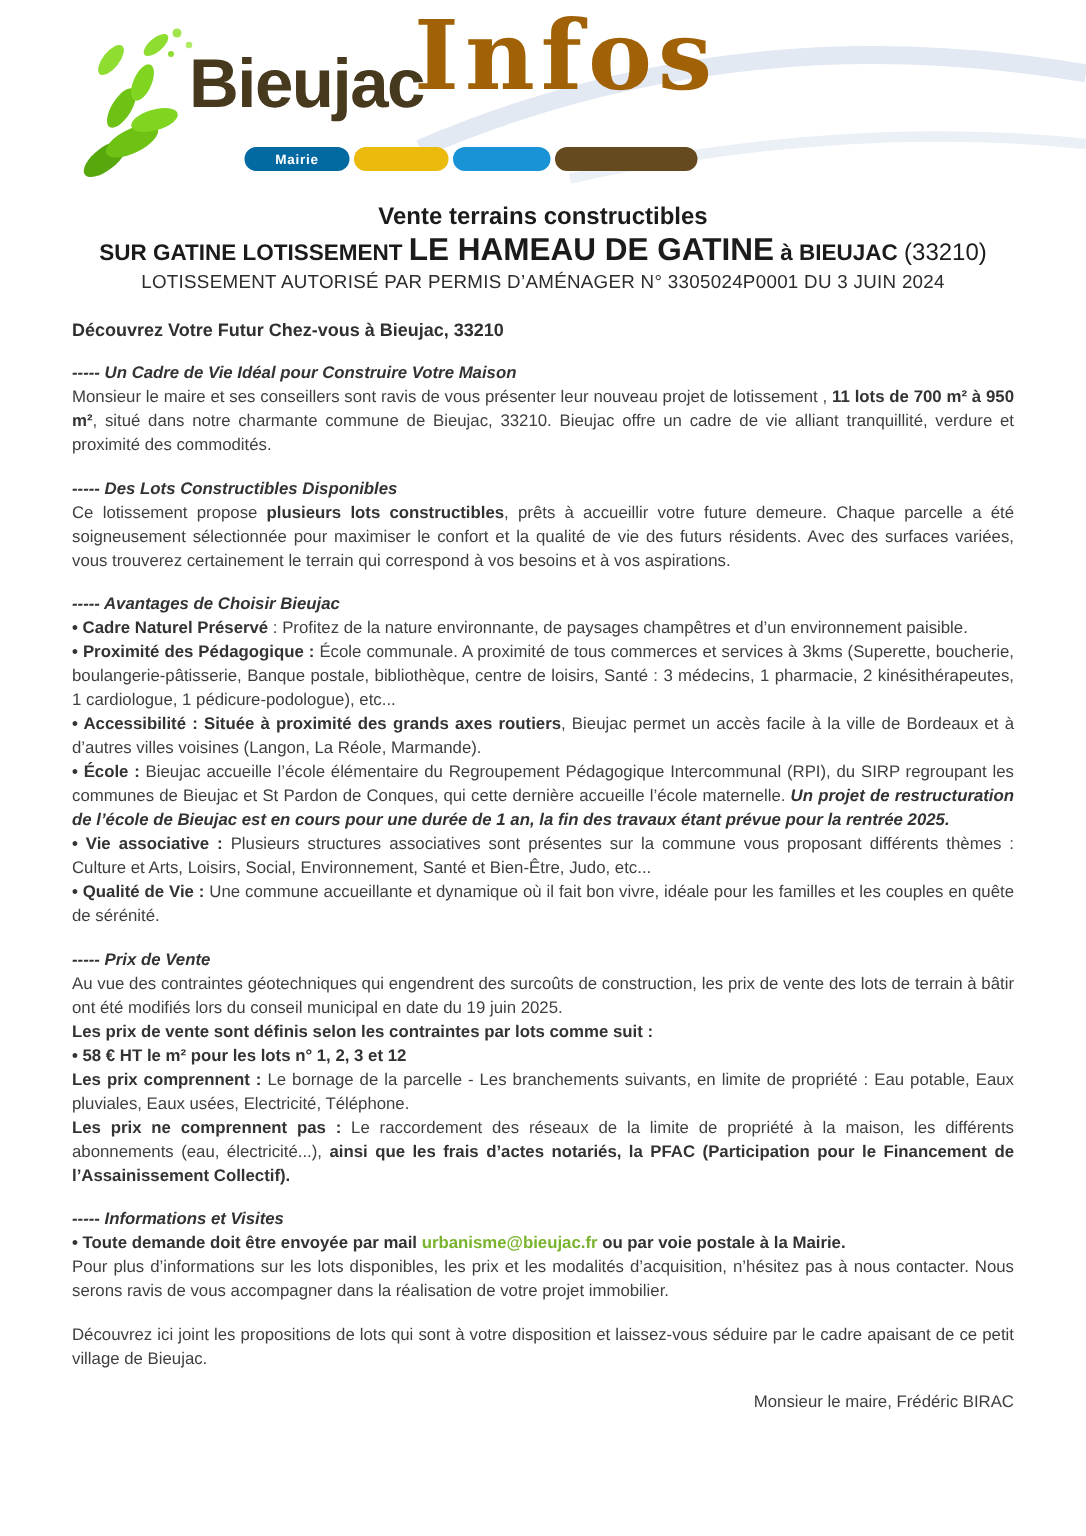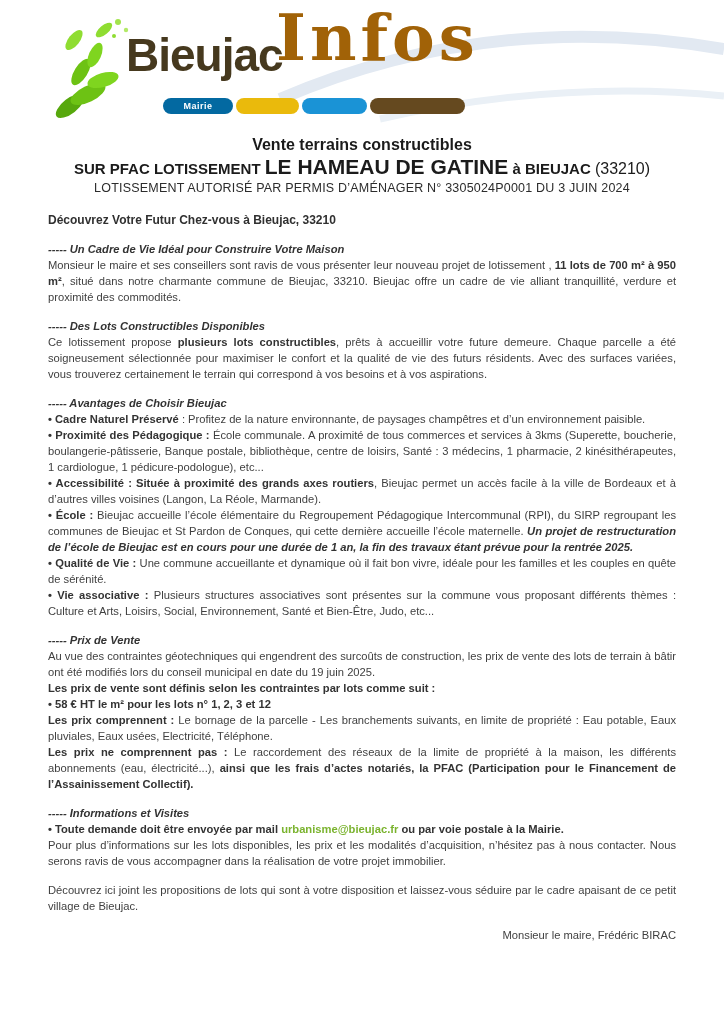--- a/index.html
+++ b/index.html
@@ -80,41 +80,41 @@
       </div>
       <div class="bar bar-yellow"></div>
       <div class="bar bar-blue"></div>
       <div class="bar bar-brown"></div>
     </div>
   </div>
 
   <div class="title">Vente terrains constructibles</div>
 
   <div class="subtitle">
-    <span class="sub-prefix">SUR PFAC LOTISSEMENT </span><span class="sub-name">LE HAMEAU DE GATINE</span><span class="sub-suffix"> à BIEUJAC </span><span class="sub-postal">(33210)</span>
+    <span class="sub-prefix">SUR GATINE LOTISSEMENT </span><span class="sub-name">LE HAMEAU DE GATINE</span><span class="sub-suffix"> à BIEUJAC </span><span class="sub-postal">(33210)</span>
   </div>
 
   <div class="permit">LOTISSEMENT AUTORISÉ PAR PERMIS D’AMÉNAGER N° 3305024P0001 DU 3 JUIN 2024</div>
 
   <div class="doc">
       <p class="intro">Découvrez Votre Futur Chez-vous à Bieujac, 33210</p>
       <div class="gap"></div>
       <p class="section">----- Un Cadre de Vie Idéal pour Construire Votre Maison</p>
       <p class="p"><span class="s-n">Monsieur le maire et ses conseillers sont ravis de vous présenter leur nouveau projet de lotissement , </span><span class="s-b">11 lots de 700 m² à 950 m²</span><span class="s-n">, situé dans notre charmante commune de Bieujac, 33210. Bieujac offre un cadre de vie alliant tranquillité, verdure et proximité des commodités.</span></p>
       <div class="gap"></div>
       <p class="section">----- Des Lots Constructibles Disponibles</p>
       <p class="p"><span class="s-n">Ce lotissement propose </span><span class="s-b">plusieurs lots constructibles</span><span class="s-n">, prêts à accueillir votre future demeure. Chaque parcelle a été soigneusement sélectionnée pour maximiser le confort et la qualité de vie des futurs résidents. Avec des surfaces variées, vous trouverez certainement le terrain qui correspond à vos besoins et à vos aspirations.</span></p>
       <div class="gap"></div>
       <p class="section">----- Avantages de Choisir Bieujac</p>
       <p class="p"><span class="s-b">• Cadre Naturel Préservé </span><span class="s-n">: Profitez de la nature environnante, de paysages champêtres et d’un environnement paisible.</span></p>
       <p class="p"><span class="s-b">• Proximité des Pédagogique : </span><span class="s-n">École communale. A proximité de tous commerces et services à 3kms (Superette, boucherie, boulangerie-pâtisserie, Banque postale, bibliothèque, centre de loisirs, Santé : 3 médecins, 1 pharmacie, 2 kinésithérapeutes, 1 cardiologue, 1 pédicure-podologue), etc...</span></p>
       <p class="p"><span class="s-b">• Accessibilité : Située à proximité des grands axes routiers</span><span class="s-n">, Bieujac permet un accès facile à la ville de Bordeaux et à d’autres villes voisines (Langon, La Réole, Marmande).</span></p>
       <p class="p"><span class="s-b">• École : </span><span class="s-n">Bieujac accueille l’école élémentaire du Regroupement Pédagogique Intercommunal (RPI), du SIRP regroupant les communes de Bieujac et St Pardon de Conques, qui cette dernière accueille l’école maternelle. </span><span class="s-bi">Un projet de restructuration de l’école de Bieujac est en cours pour une durée de 1 an, la fin des travaux étant prévue pour la rentrée 2025.</span></p>
+      <p class="p"><span class="s-b">• Vie associative : </span><span class="s-n">Plusieurs structures associatives sont présentes sur la commune vous proposant différents thèmes : Culture et Arts, Loisirs, Social, Environnement, Santé et Bien-Être, Judo, etc...</span></p>
       <p class="p"><span class="s-b">• Qualité de Vie : </span><span class="s-n">Une commune accueillante et dynamique où il fait bon vivre, idéale pour les familles et les couples en quête de sérénité.</span></p>
-      <p class="p"><span class="s-b">• Vie associative : </span><span class="s-n">Plusieurs structures associatives sont présentes sur la commune vous proposant différents thèmes : Culture et Arts, Loisirs, Social, Environnement, Santé et Bien-Être, Judo, etc...</span></p>
       <div class="gap"></div>
       <p class="section">----- Prix de Vente</p>
       <p class="p"><span class="s-n">Au vue des contraintes géotechniques qui engendrent des surcoûts de construction, les prix de vente des lots de terrain à bâtir ont été modifiés lors du conseil municipal en date du 19 juin 2025.</span></p>
       <p class="p"><span class="s-b">Les prix de vente sont définis selon les contraintes par lots comme suit :</span></p>
       <p class="p"><span class="s-b">• 58 € HT le m² pour les lots n° 1, 2, 3 et 12</span></p>
       <p class="p"><span class="s-b">Les prix comprennent : </span><span class="s-n">Le bornage de la parcelle - Les branchements suivants, en limite de propriété : Eau potable, Eaux pluviales, Eaux usées, Electricité, Téléphone.</span></p>
       <p class="p"><span class="s-b">Les prix ne comprennent pas : </span><span class="s-n">Le raccordement des réseaux de la limite de propriété à la maison, les différents abonnements (eau, électricité...), </span><span class="s-b">ainsi que les frais d’actes notariés, la PFAC (Participation pour le Financement de l’Assainissement Collectif).</span></p>
       <div class="gap"></div>
       <p class="section">----- Informations et Visites</p>
       <p class="p"><span class="s-b">• Toute demande doit être envoyée par mail </span><span class="s-email">urbanisme@bieujac.fr</span><span class="s-b"> ou par voie postale à la Mairie.</span></p>

